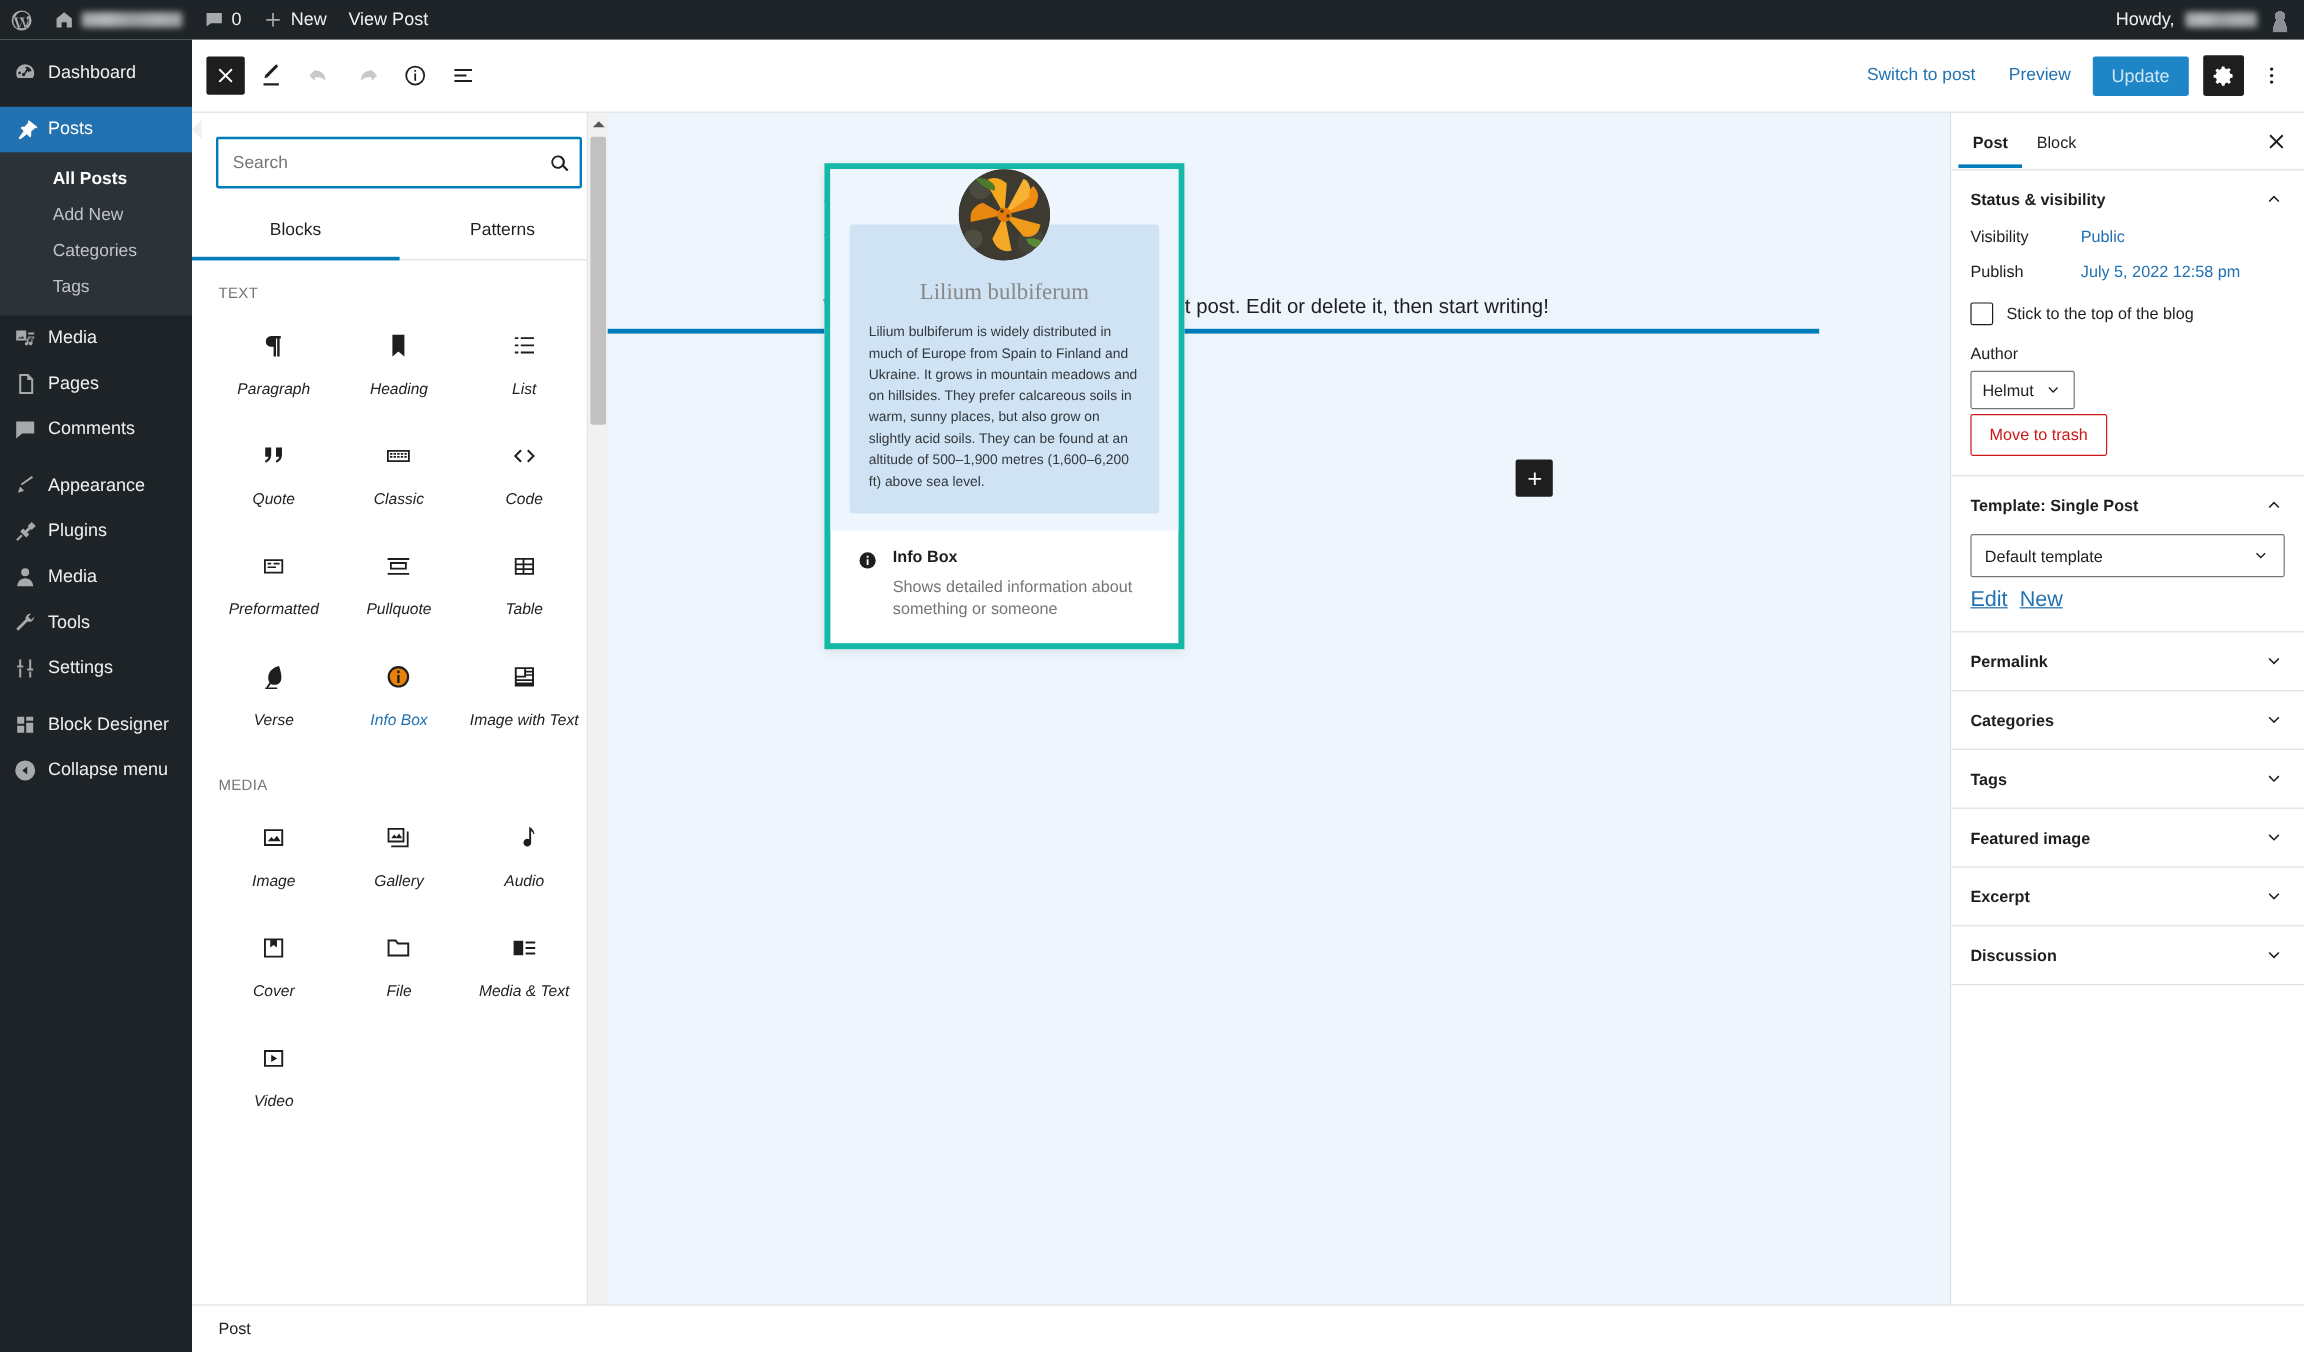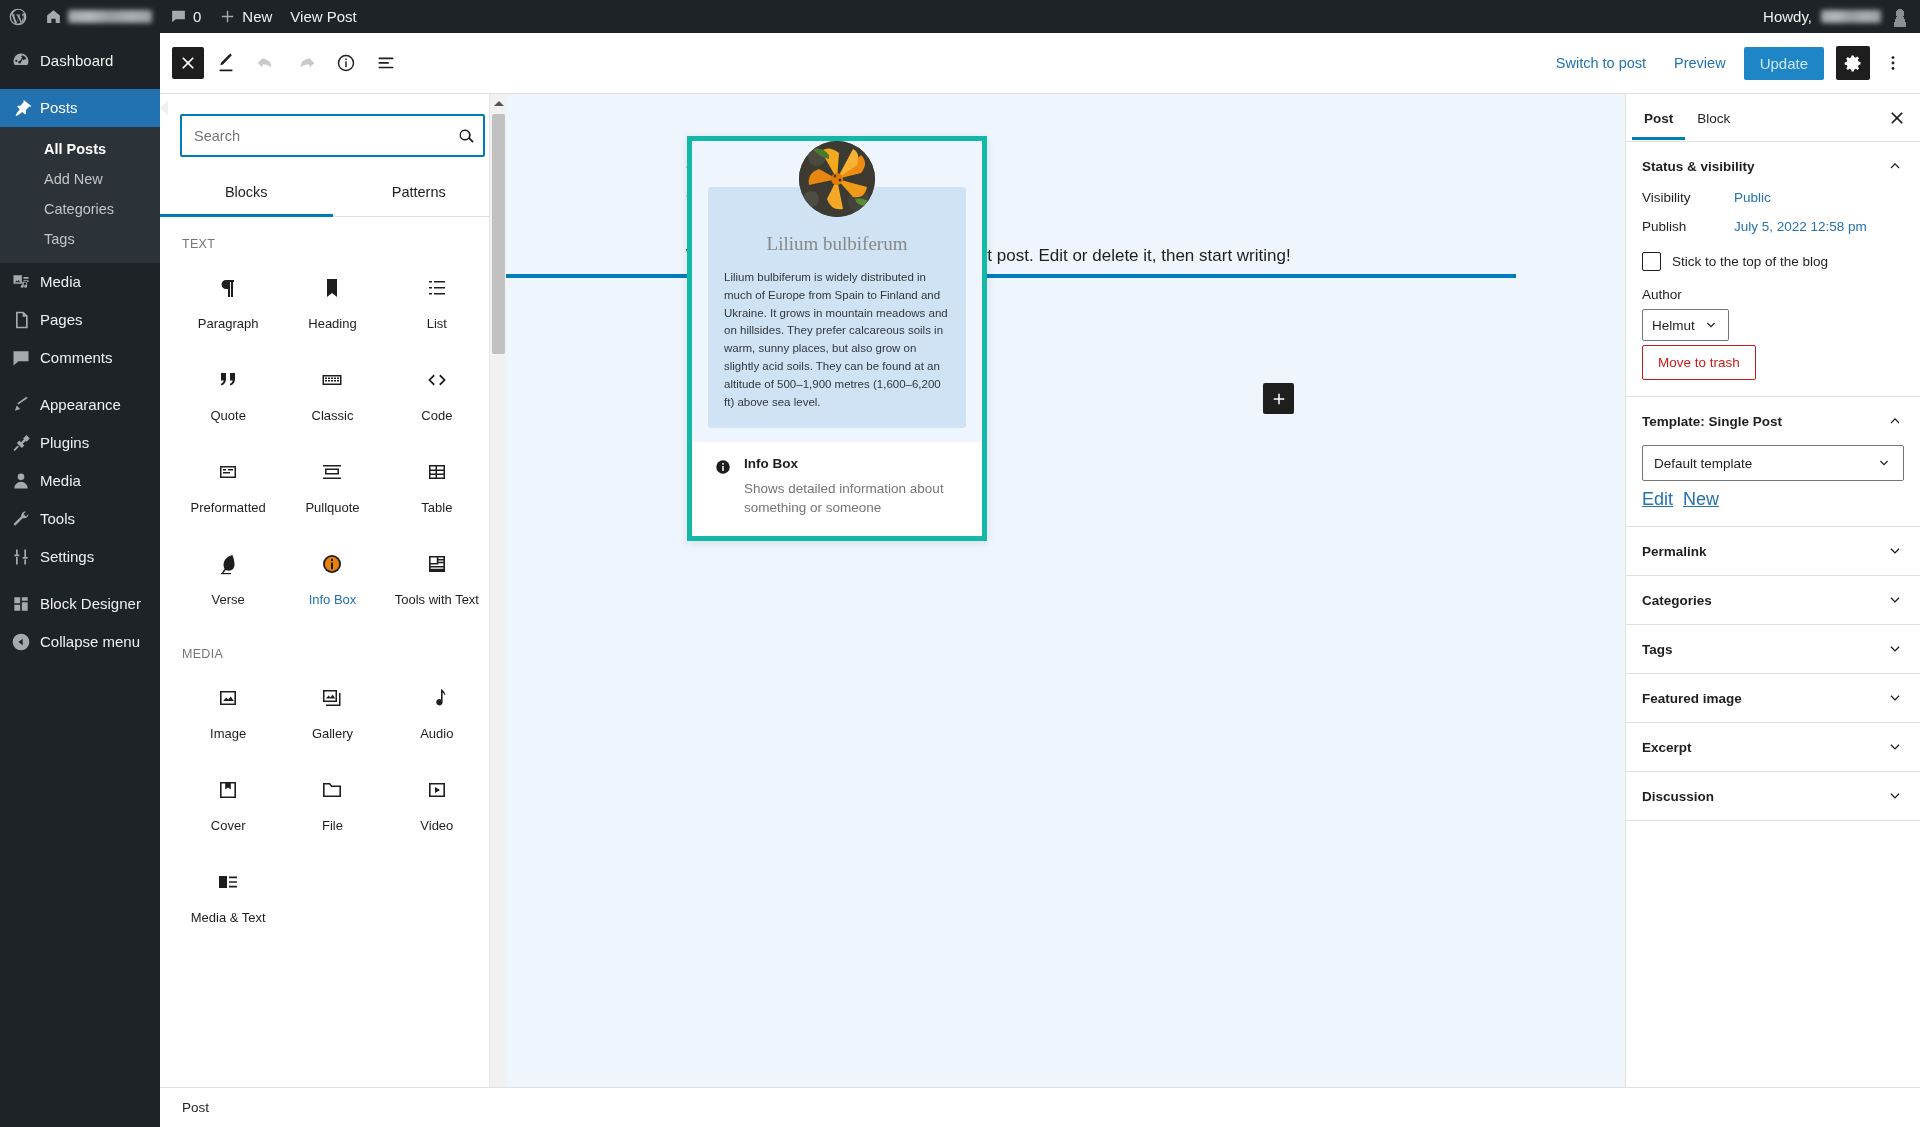--- a/index.html
+++ b/index.html
@@ -120,21 +120,21 @@
     flex: 1; text-align: center; padding: 17px 0 14px 0; font-size: 14.5px;
     color: #1e1e1e; cursor: pointer; background: none; border: none;
     font-family: inherit; border-bottom: 3px solid transparent; margin-bottom: -1px;
   }
   .tab.active { border-bottom-color: #007cba; }
   .blocklist { flex: 1; overflow: hidden; position: relative; padding: 0 16px; }
   .cat-title {
     font-size: 12.5px; color: #757575; letter-spacing: .3px;
     padding: 20px 6px 8px 6px; text-transform: uppercase;
   }
-  .block-grid { display: grid; grid-template-columns: repeat(3, 1fr); }
+  .block-grid { display: grid; grid-template-columns: repeat(3, 1fr); font-style: italic; }
   .block-cell {
     display: flex; flex-direction: column; align-items: center; justify-content: flex-start;
     padding: 14px 4px 12px 4px; min-height: 92px; cursor: pointer; border-radius: 2px;
   }
   .block-cell .bi { height: 30px; display: flex; align-items: center; justify-content: center; }
   .block-cell .bi svg { width: 24px; height: 24px; fill: #1e1e1e; }
   .block-cell .bl {
     font-size: 13px; color: #1e1e1e; text-align: center; margin-top: 12px; line-height: 1.35;
   }
   .block-cell.hot .bl { color: #2271b1; }
@@ -578,21 +578,21 @@
                 </svg>
             </span>
             <span class="bl">Info Box</span>
           </div>
           <div class="block-cell">
             <span class="bi">
                 <svg viewBox="0 0 24 24">
                   <path d="M4 4h16v16H4V4zm1.6 1.6v5.5h6.2V5.6H5.6zm7.8 0v1.4h5V5.6h-5zm0 2.8v1.4h5V8.4h-5zm0 2.8v1.4h5v-1.4h-5zM5.6 12.6V14h12.8v-1.4H5.6zm0 2.8v1.4h12.8v-1.4H5.6z"></path>
                 </svg>
               </span>
-            <span class="bl">Tools with Text</span>
+            <span class="bl">Image with Text</span>
           </div>
 
         </div>
 
         <div class="cat-title">MEDIA</div>
         <div class="block-grid">
           <div class="block-cell">
             <span class="bi">
                 <svg viewBox="0 0 24 24">
                   <path d="M4 5h16v14H4V5zm1.6 1.6v10.8h12.8V6.6H5.6zm1.6 8.4l3-3.6 2 2.2 2.6-3.2 3 4.6H7.2z"></path>
@@ -629,33 +629,33 @@
             <span class="bi">
                 <svg viewBox="0 0 24 24">
                   <path d="M3 5h7l2 2.4h9V19H3V5zm1.6 1.6v10.8h14.8V9H11.2L9.2 6.6H4.6z"></path>
                 </svg>
               </span>
             <span class="bl">File</span>
           </div>
           <div class="block-cell">
             <span class="bi">
                 <svg viewBox="0 0 24 24">
+                  <path d="M3 6h8v12H3zM13 6.6h8v1.6h-8zM13 11.2h8v1.6h-8zM13 15.8h8v1.6h-8z"></path>
+                </svg>
+              </span>
+            <span class="bl">Media &amp; Text</span>
+          </div>
+
+          <div class="block-cell">
+            <span class="bi">
+                <svg viewBox="0 0 24 24">
                   <path d="M4 5h16v14H4V5zm1.6 1.6v10.8h12.8V6.6H5.6zM10 9l5 3-5 3V9z"></path>
                 </svg>
               </span>
             <span class="bl">Video</span>
-          </div>
-
-          <div class="block-cell">
-            <span class="bi">
-                <svg viewBox="0 0 24 24">
-                  <path d="M3 6h8v12H3zM13 6.6h8v1.6h-8zM13 11.2h8v1.6h-8zM13 15.8h8v1.6h-8z"></path>
-                </svg>
-              </span>
-            <span class="bl">Media &amp; Text</span>
           </div>
         </div>
       </div>
     </div>
 
     <div class="scrollbar-track" style="left:329px;">
       <div class="sb-arrow up">
           <i></i>
         </div>
       <div class="sb-thumb"></div>

